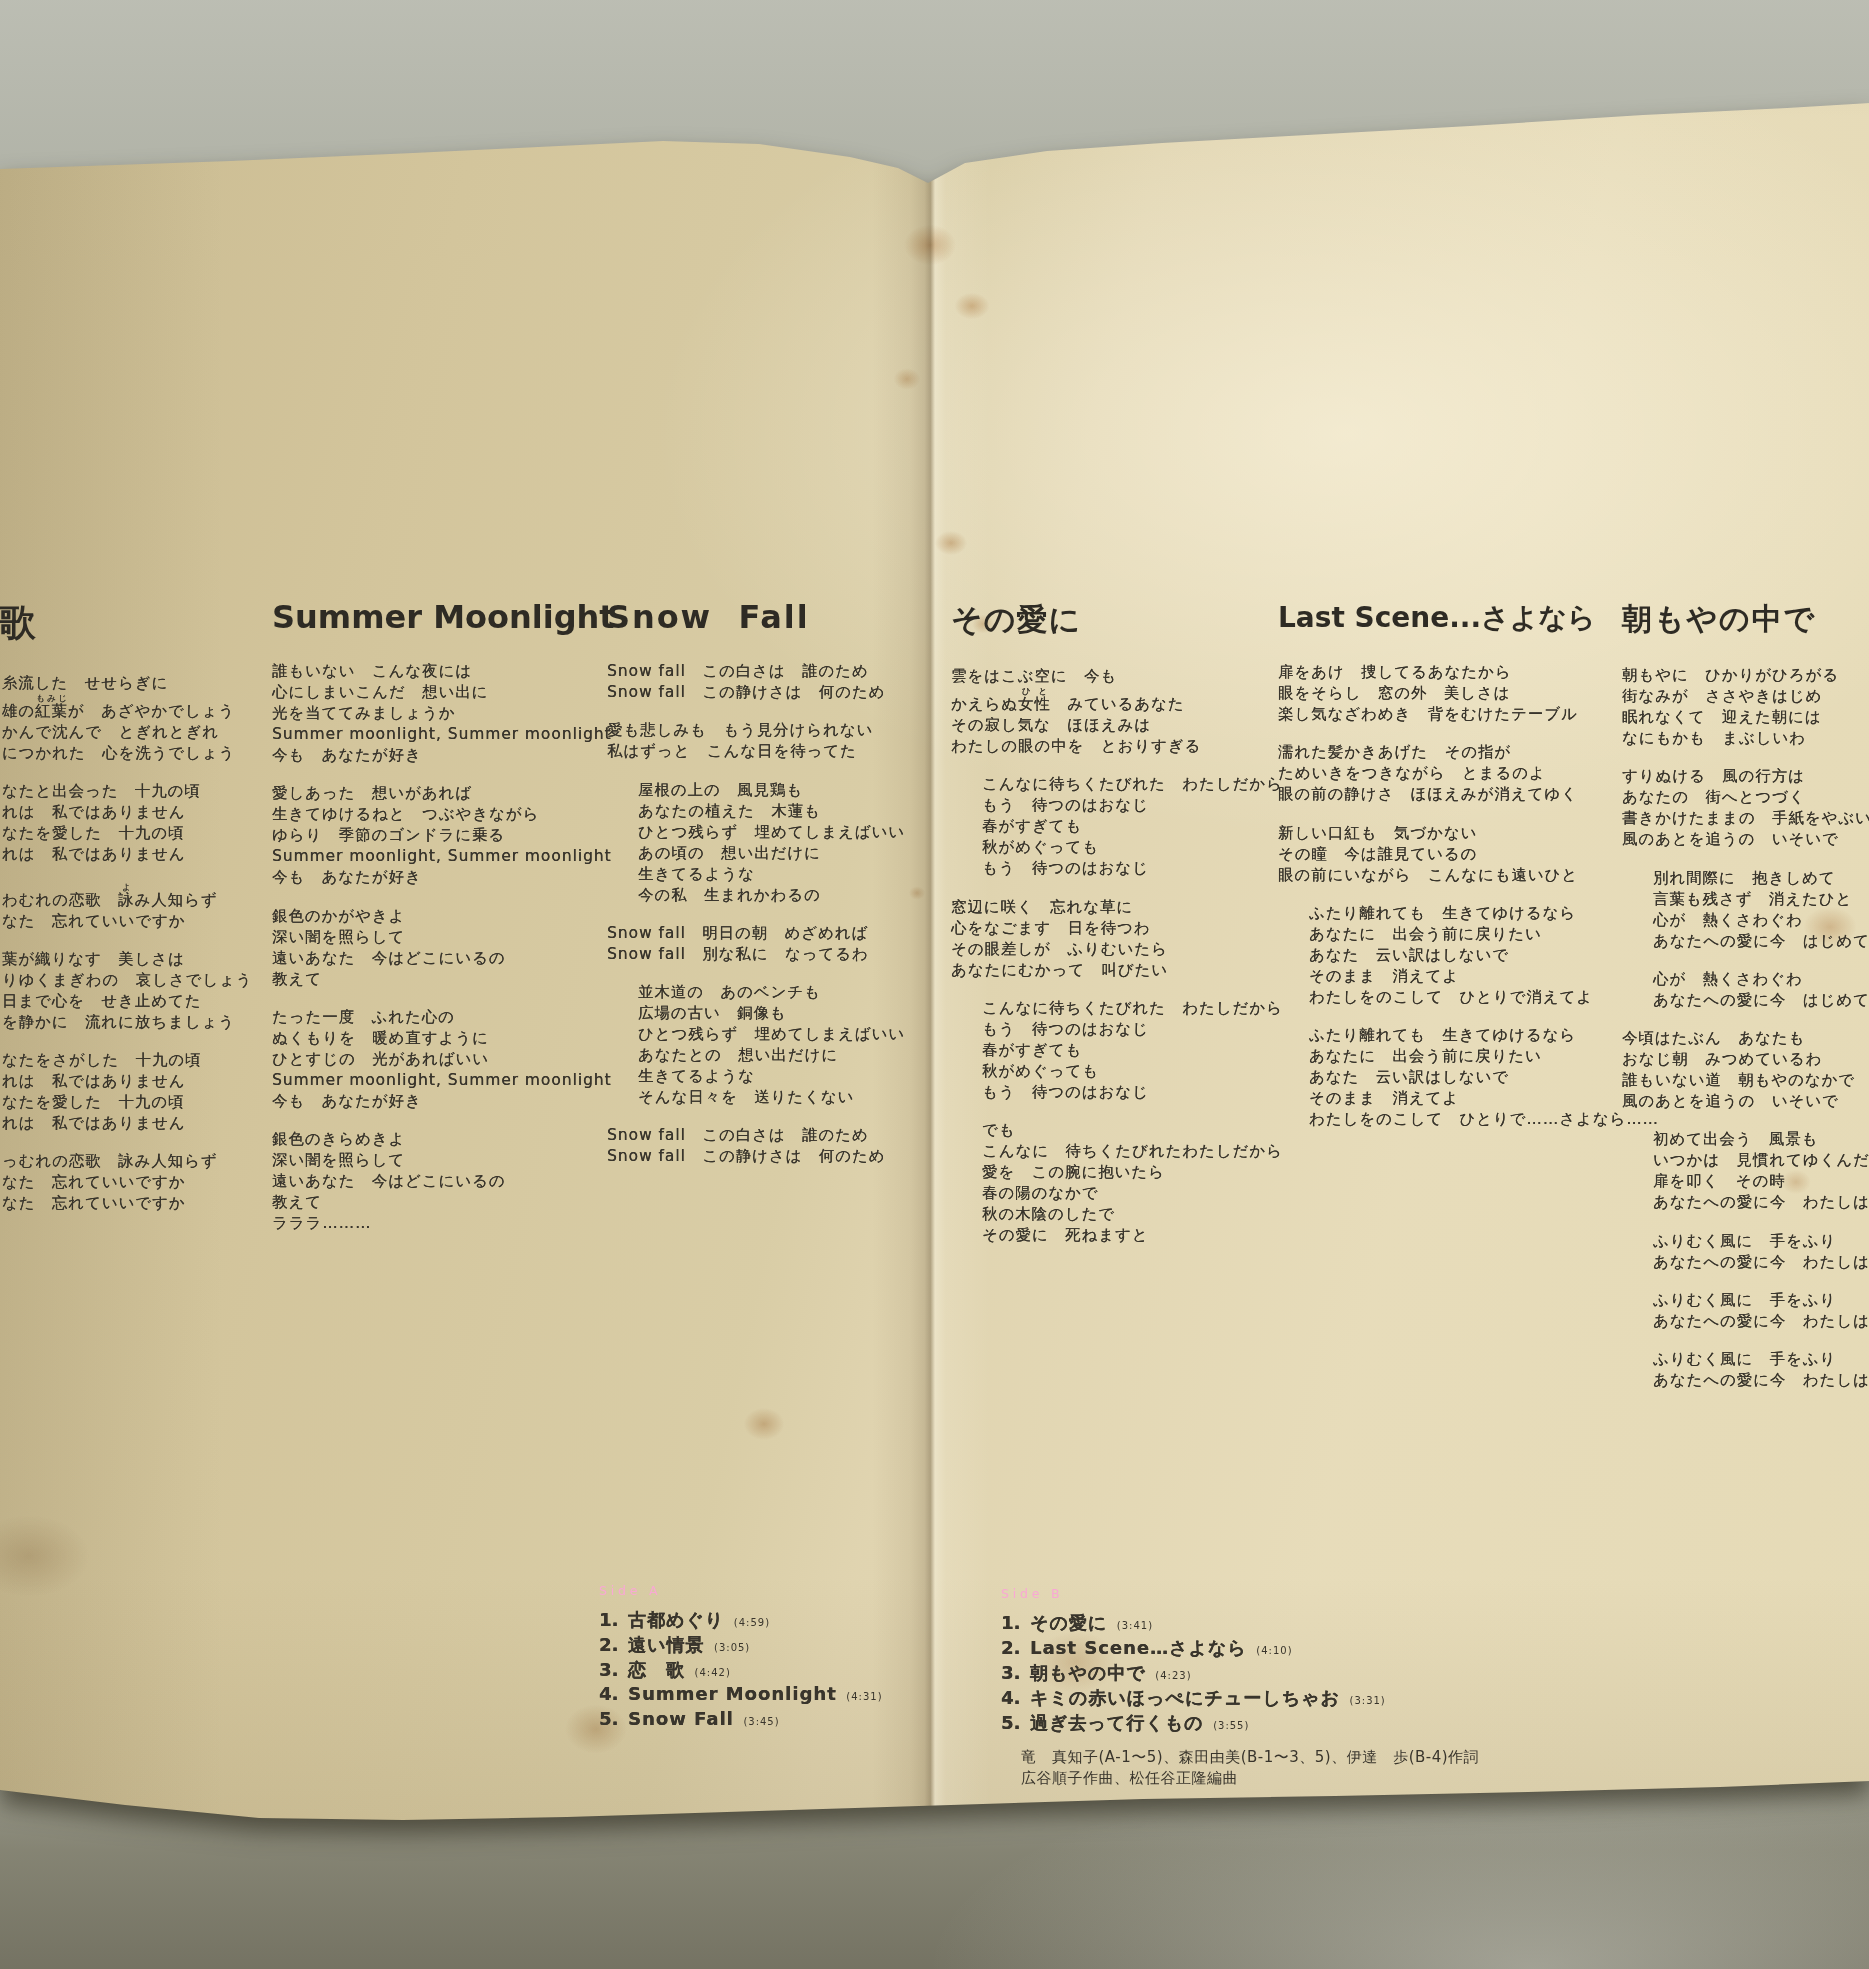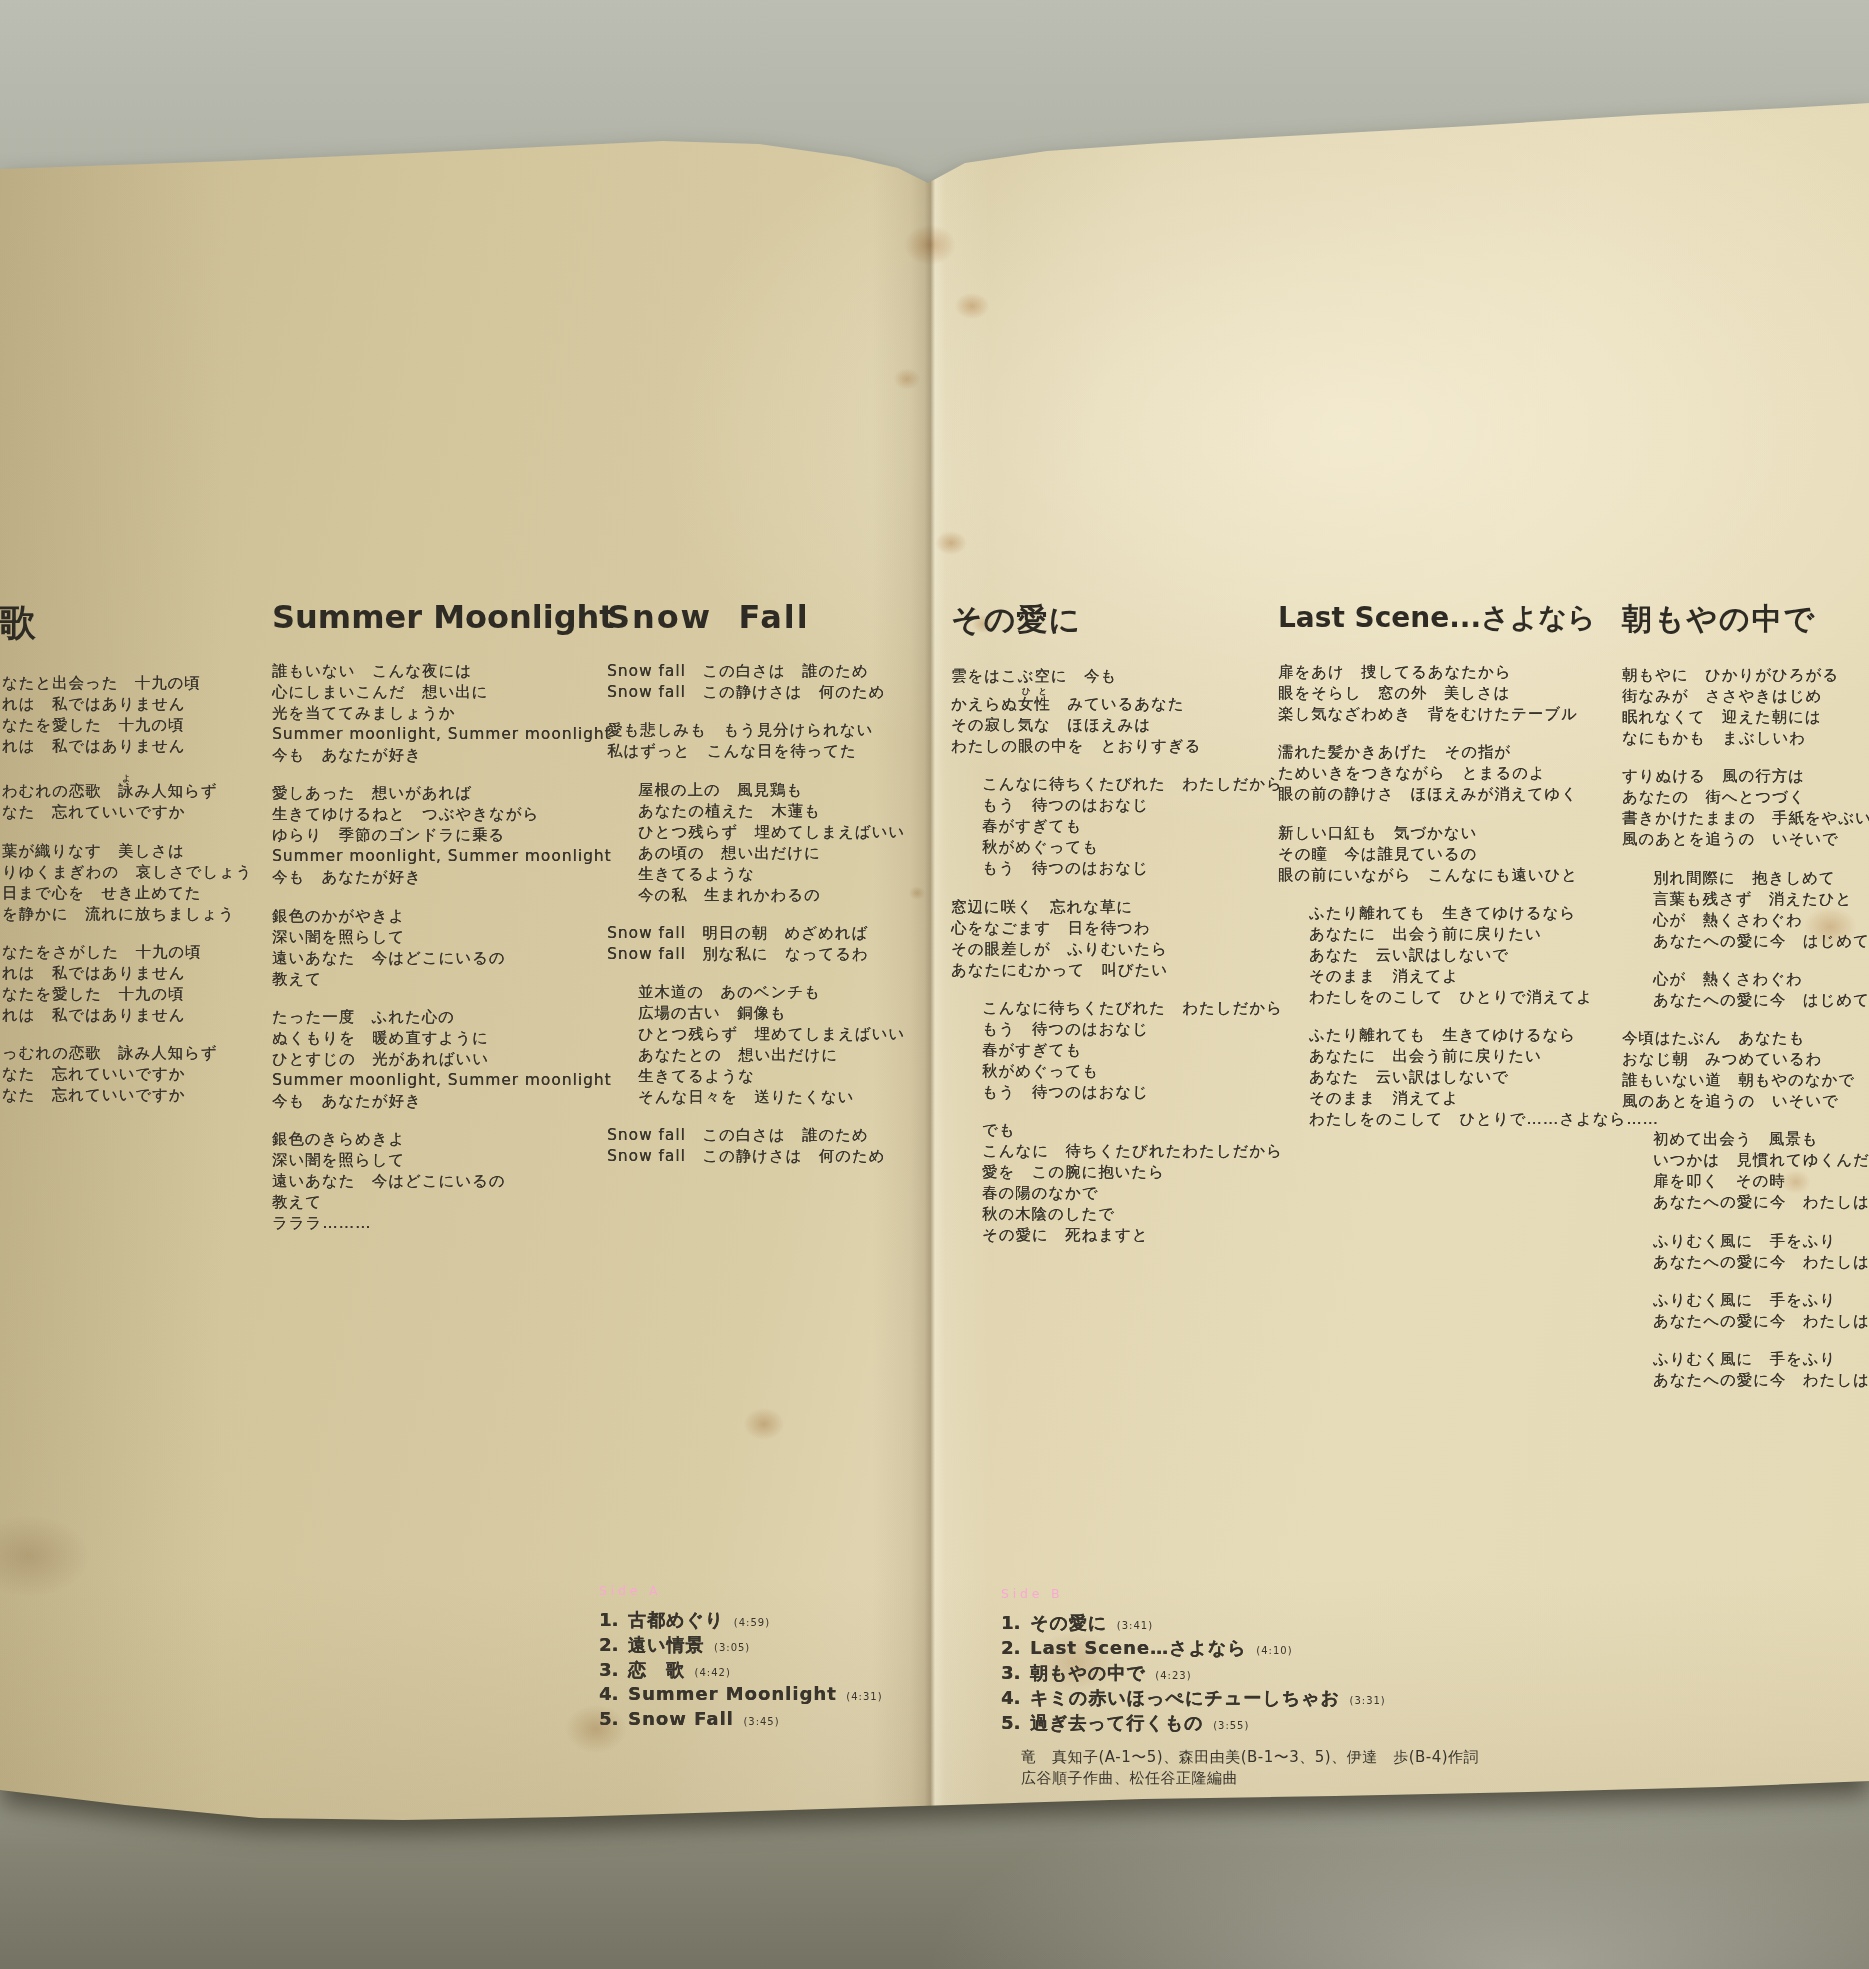--- a/index.html
+++ b/index.html
@@ -119,20 +119,26 @@
       <div class="paper-shade"></div>
       <div class="fold"></div>
       <div class="stains"></div>
     </div>
   </div>
 
   <div class="text-layer">
     <section class="col col-1">
         <h2 class="col-title">恋歌</h2>
         <div class="stanza">
+          <div class="line">糸流した　せせらぎに</div>
+          <div class="line">雄の<ruby>紅葉<rt>もみじ</rt></ruby>が　あざやかでしょう</div>
+          <div class="line">かんで沈んで　とぎれとぎれ</div>
+          <div class="line">につかれた　心を洗うでしょう</div>
+        </div>
+        <div class="stanza">
           <div class="line">なたと出会った　十九の頃</div>
           <div class="line">れは　私ではありません</div>
           <div class="line">なたを愛した　十九の頃</div>
           <div class="line">れは　私ではありません</div>
         </div>
         <div class="stanza">
           <div class="line">わむれの恋歌　<ruby>詠<rt>よ</rt></ruby>み人知らず</div>
           <div class="line">なた　忘れていいですか</div>
         </div>
         <div class="stanza">

